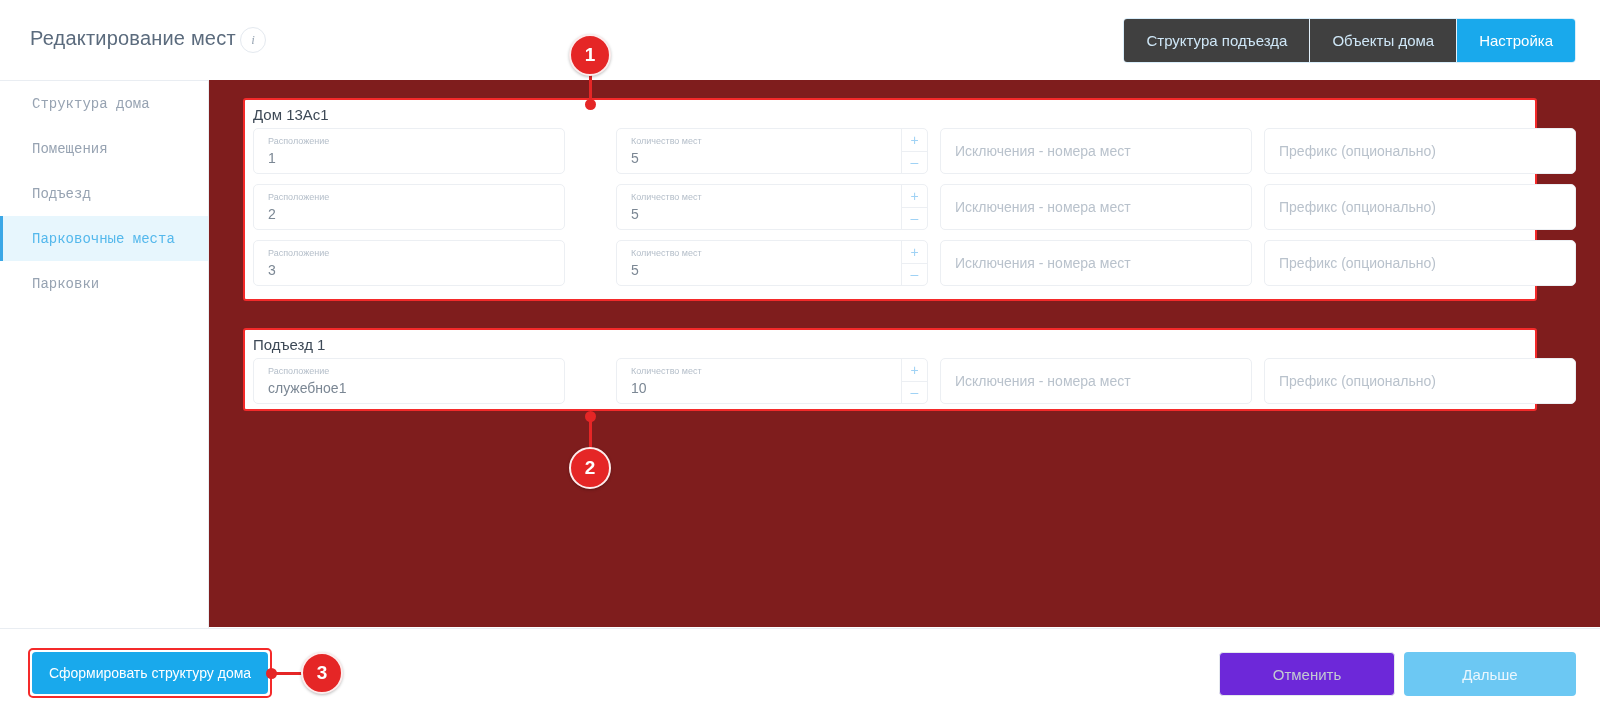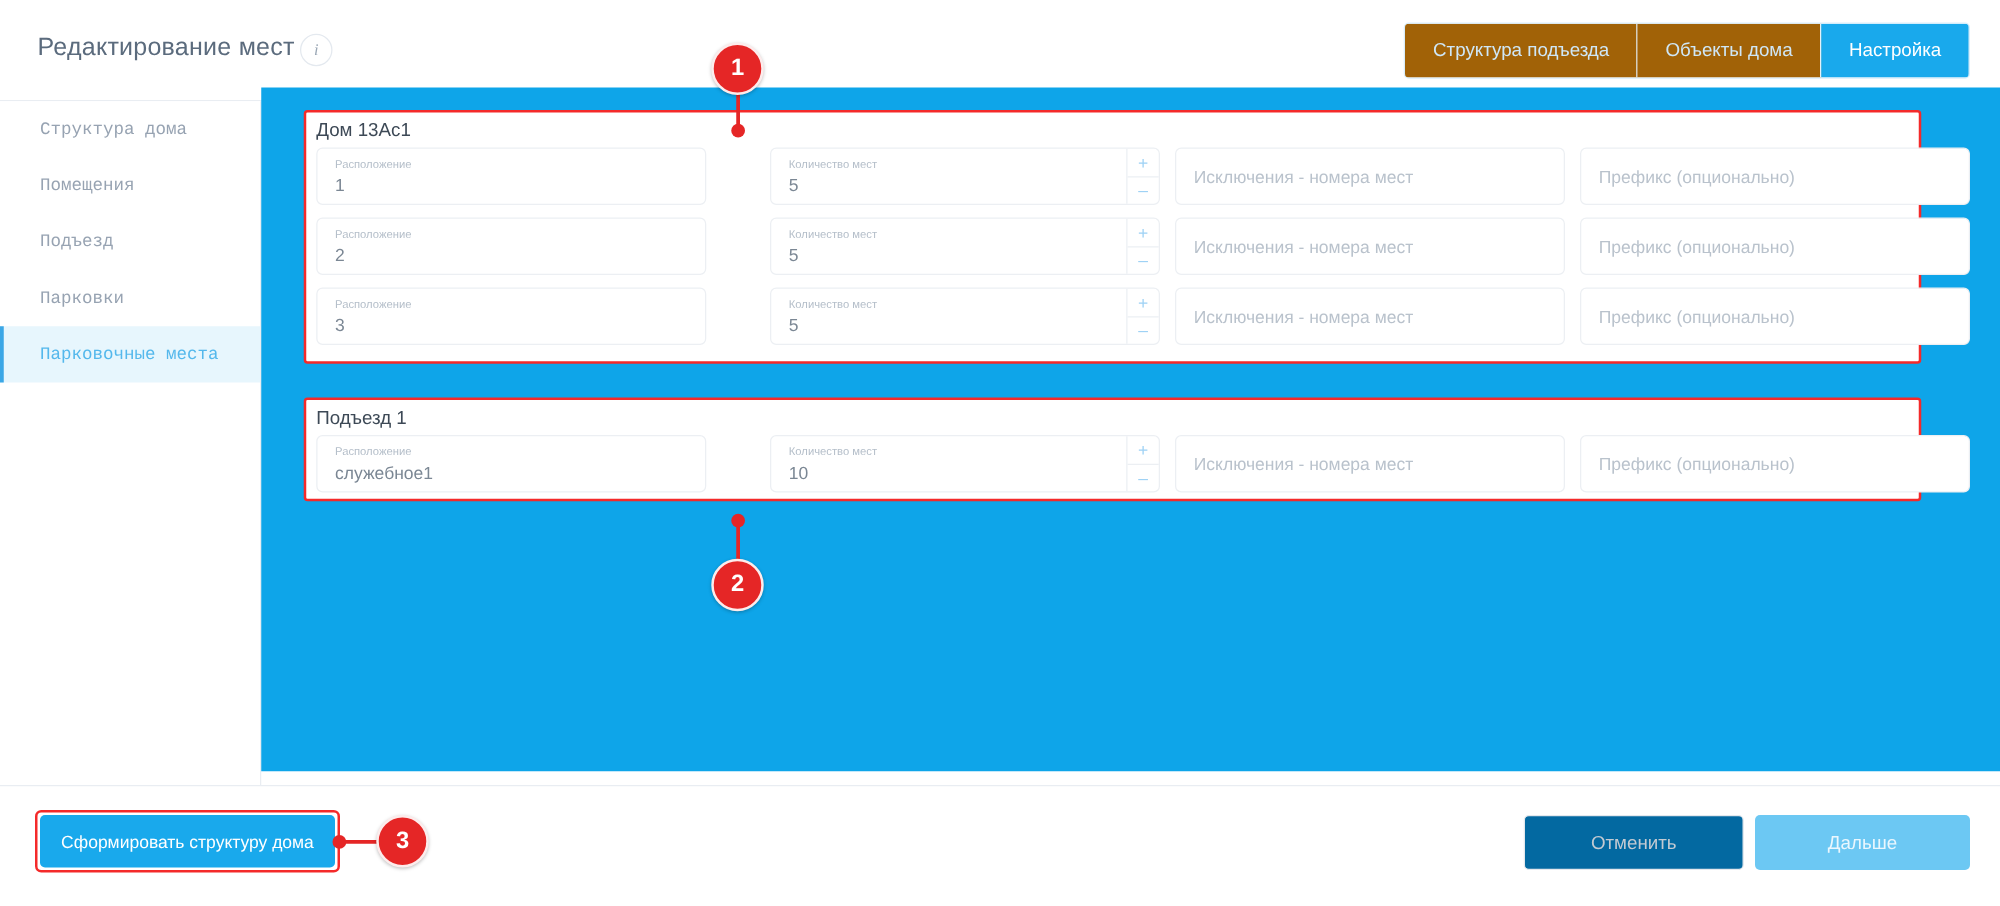--- a/index.html
+++ b/index.html
@@ -38,21 +38,21 @@
   }
   .seg-group {
     position: absolute; right: 24px; top: 18px;
     height: 45px; display: flex;
     border: 1px solid #d9eefb; border-radius: 4px;
     overflow: hidden; background: #fff;
   }
   .seg {
     display: flex; align-items: center; justify-content: center;
     padding: 0 22px; height: 100%;
-    font-size: 15px; color: #cfe7f7; background: #a16207;
+    font-size: 15px; color: #cfe7f7; background: #404040;
     border-right: 1px solid #e3f1fb; white-space: nowrap;
   }
   .seg:last-child { border-right: none; }
   .seg.active { background: #19a9ec; color: #ffffff; }
 
   
   .sidebar {
     position: absolute; left: 0; top: 81px;
     width: 209px; height: 547px;
     background: #ffffff;
@@ -68,22 +68,22 @@
   .side-item.active {
     background: #e7f6fd; color: #54b8ec;
   }
   .side-item.active::before {
     content: ""; position: absolute; left: 0; top: 0;
     width: 3px; height: 100%; background: #3ba7e6;
   }
 
   
   .content {
-    position: absolute; left: 209px; top: 70px;
-    width: 1391px; height: 547px; background: #0ea5e9;
+    position: absolute; left: 209px; top: 80px;
+    width: 1391px; height: 547px; background: #7f1d1d;
   }
 
   .section {
     position: absolute;
     background: #ffffff;
     border: 2px solid #f42a2a;
     border-radius: 3px;
   }
   #section-house { left: 34px; top: 18px; width: 1294px; height: 203px; }
   #section-entrance { left: 34px; top: 248px; width: 1294px; height: 83px; }
@@ -154,21 +154,21 @@
     color: #ffffff; font-size: 14px; white-space: nowrap;
   }
   .btn-generate-ring {
     position: absolute; left: 28px; top: 19px;
     width: 244px; height: 50px;
     border: 2px solid #f42a2a; border-radius: 5px;
   }
   .btn-cancel {
     position: absolute; right: 205px; top: 23px;
     width: 176px; height: 44px;
-    background: #0369a1; border: 1px solid #e4e8ed; border-radius: 4px;
+    background: #6d28d9; border: 1px solid #e4e8ed; border-radius: 4px;
     display: flex; align-items: center; justify-content: center;
     color: #c3cad2; font-size: 15px; white-space: nowrap;
   }
   .btn-next {
     position: absolute; right: 24px; top: 23px;
     width: 172px; height: 44px;
     background: #6cc8f3; border-radius: 4px;
     display: flex; align-items: center; justify-content: center;
     color: #eaf7fe; font-size: 15px; white-space: nowrap;
   }
@@ -215,22 +215,22 @@
       <div class="seg">Структура подъезда</div>
       <div class="seg">Объекты дома</div>
       <div class="seg active">Настройка</div>
     </div>
   </div>
 
   <div class="sidebar">
     <div class="side-item">Структура дома</div>
     <div class="side-item">Помещения</div>
     <div class="side-item">Подъезд</div>
+    <div class="side-item active">Парковочные места</div>
     <div class="side-item">Парковки</div>
-    <div class="side-item active">Парковочные места</div>
   </div>
 
   <div class="content">
 
     <div class="section" id="section-house">
       <div class="section-title">Дом 13Ас1</div>
       <div class="rows">
 
         <div class="row">
           <div class="field f-loc">

